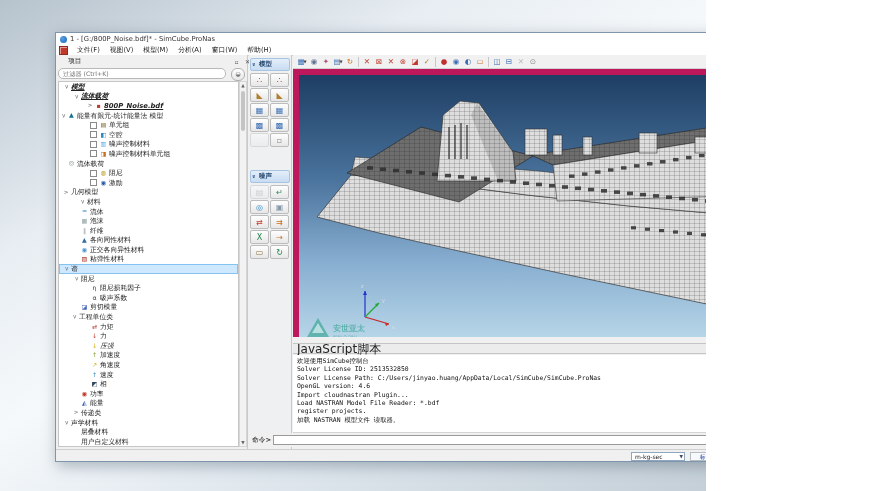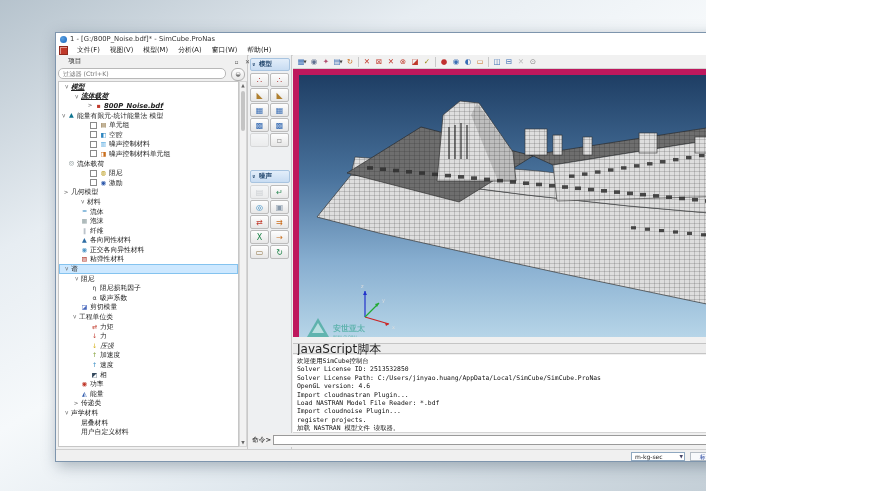--- a/index.html
+++ b/index.html
@@ -256,20 +256,25 @@
             <span class="ticon" style="color: rgb(212, 172, 13);">↓</span>
             <span class="tlabel">压强</span>
           </div>
           <div class="trow" style="padding-left: 23px;">
             <span class="chev"></span>
             <span class="ticon" style="color: rgb(125, 154, 46);">↑</span>
             <span class="tlabel">加速度</span>
           </div>
           <div class="trow" style="padding-left: 23px;">
             <span class="chev"></span>
+            <span class="ticon" style="color: rgb(212, 172, 13);">↗</span>
+            <span class="tlabel">角速度</span>
+          </div>
+          <div class="trow" style="padding-left: 23px;">
+            <span class="chev"></span>
             <span class="ticon" style="color: rgb(46, 134, 193);">↑</span>
             <span class="tlabel">速度</span>
           </div>
           <div class="trow" style="padding-left: 23px;">
             <span class="chev"></span>
             <span class="ticon" style="color: rgb(52, 73, 94);">◩</span>
             <span class="tlabel">相</span>
           </div>
           <div class="trow" style="padding-left: 13px;">
             <span class="chev"></span>
@@ -575,21 +580,20 @@
 
       <div class="congap"></div>
       <div class="conhead">JavaScript脚本</div>
       <div class="conbody" id="console-lines">
           <div>欢迎使用SimCube控制台</div>
           <div>Solver License ID: 2513532850</div>
           <div>Solver License Path: C:/Users/jinyao.huang/AppData/Local/SimCube/SimCube.ProNas</div>
           <div>OpenGL version: 4.6</div>
           <div>Import cloudnastran Plugin...</div>
           <div>Load NASTRAN Model File Reader: *.bdf</div>
-          <div>Import cloudnoise Plugin...</div>
           <div>register projects.</div>
           <div>加载 NASTRAN 模型文件 读取器。</div>
         </div>
     </div>
 
     <div class="cmdrow">
       <span style="padding-left:3px;">命令&gt;</span>
       <input type="text" value="" style="">
     </div>
 

